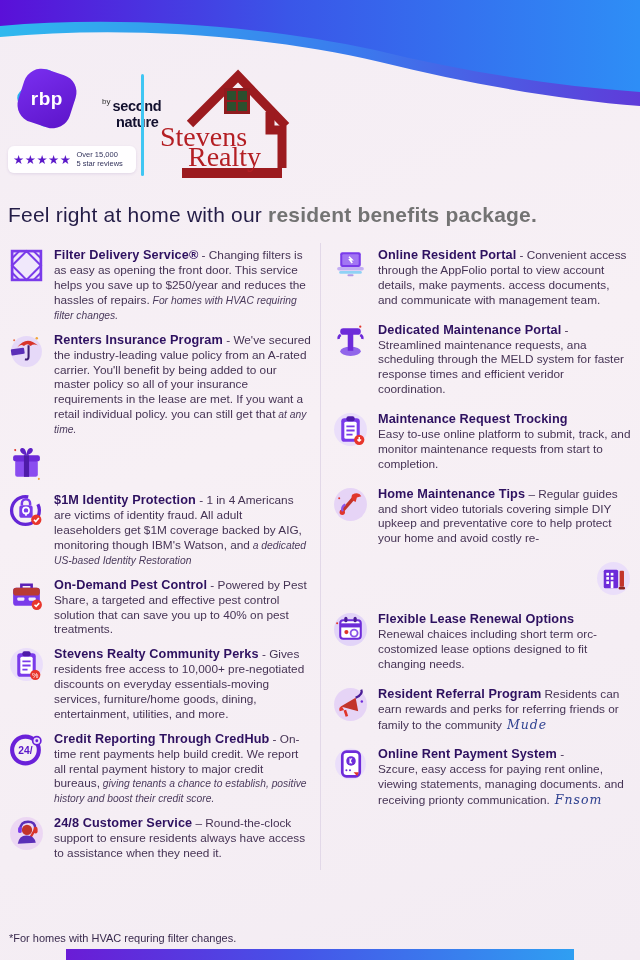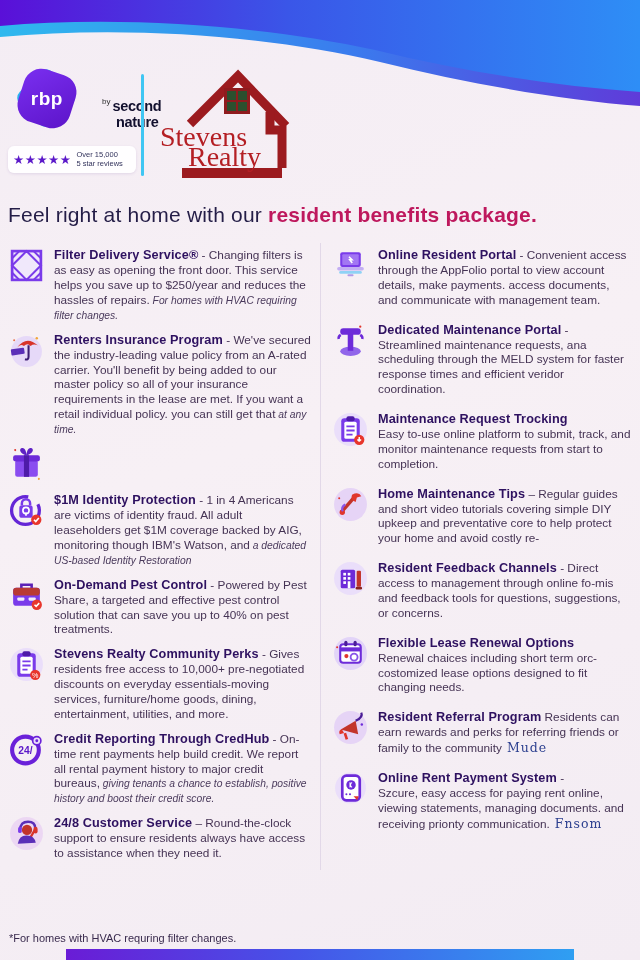--- a/index.html
+++ b/index.html
@@ -21,34 +21,34 @@
   .by-brand .by{font-size:8px;vertical-align:top;margin-right:2px;color:#333;}
   .by-brand .b1,.by-brand .b2{font-weight:bold;font-size:14.5px;letter-spacing:-.3px;display:inline;}
   .by-brand .row2{margin-left:14px;}
   .rating{position:absolute;top:146px;left:8px;width:118px;background:rgba(255,255,255,.92);border-radius:6px;padding:4px 5px;display:flex;align-items:center;gap:5px;box-shadow:0 1px 3px rgba(80,40,140,.12);}
   .stars{color:#5b18c9;font-size:12.5px;letter-spacing:.5px;white-space:nowrap;}
   .rating-text{font-size:7.5px;color:#33335c;line-height:1.25;}
   .divider-v{position:absolute;top:74px;left:141px;width:3px;height:102px;background:#3fc6f3;border-radius:2px;}
   .stevens{position:absolute;top:64px;left:152px;width:160px;height:126px;}
   
   .heading{position:absolute;top:203px;left:8px;width:628px;font-size:21px;letter-spacing:.2px;color:#241d47;white-space:nowrap;}
-  .heading .hl{color:#be185d;font-weight:bold;}
+  .heading .hl{color:#737373;font-weight:bold;}
   
   .cols{position:absolute;top:243px;left:0;width:640px;display:flex;}
   .col{width:320px;box-sizing:border-box;padding:4px 8px 0 8px;}
   .col-right{border-left:1px solid #e2d8e8;padding-left:11px;}
   .item{display:flex;gap:9px;margin-bottom:9px;align-items:flex-start;}
   .col-right .item{margin-bottom:14px;justify-content:flex-end;}
   .icon{width:37px;height:37px;flex:none;}
   .icon svg{width:37px;height:37px;display:block;}
   .txt{flex:1;font-size:11.8px;line-height:1.26;color:#453354;}
   .ttl{font-weight:bold;font-size:12.7px;color:#2e1160;letter-spacing:.1px;}
   .desc{color:#453354;}
   .fine{font-size:10.3px;font-style:italic;color:#4a3a5c;}
-  .hand{font-family:"DejaVu Serif",serif;color:#2c3f8f;font-size:12.5px;letter-spacing:1px;}
+  .hand{font-family:"DejaVu Serif",serif;font-style:italic;color:#2c3f8f;font-size:12.5px;letter-spacing:1px;}
   
   .footnote{position:absolute;left:9px;bottom:16px;font-size:11px;color:#3a2b4e;}
   .bottombar{position:absolute;left:66px;right:66px;bottom:0;height:11px;
     background:linear-gradient(90deg,#6a1cd6 0%,#4653e8 45%,#2f9ff2 100%);}
 </style>
 </head>
 <body>
 
 <svg class="topwave" viewBox="0 0 640 120" preserveAspectRatio="none">
   <defs>
@@ -277,21 +277,20 @@
               <rect x="15.3" y="12.5" width="2.6" height="2.6"></rect>
               <rect x="11" y="16.6" width="2.6" height="2.6"></rect>
               <rect x="15.3" y="16.6" width="2.6" height="2.6"></rect>
               <rect x="11" y="20.7" width="2.6" height="2.6"></rect>
               <rect x="15.3" y="20.7" width="2.6" height="6.8"></rect>
             </g>
             <rect x="24" y="10.5" width="4.2" height="15.5" rx="1" fill="#c2342b"></rect>
             <rect x="23" y="26" width="6.2" height="2.6" rx="1.2" fill="#8a2420"></rect>
           </svg>
         </div>
-        <div class="txt"><span class="ttl">Resident Feedback Channels</span><span class="desc"> - </span><span class="desc">Direct access to management through online fo-mis and feedback tools for questions, suggestions, or concerns.</span></div>
       </div>
       <div class="item">
         <div class="icon">
           <svg viewBox="0 0 36 36">
             <circle cx="18" cy="18" r="16" fill="#e2d4f8"></circle>
             <rect x="8" y="9" width="20" height="18" rx="3" fill="#fff" stroke="#6d2bd9" stroke-width="2"></rect>
             <path d="M8 14 h20" stroke="#6d2bd9" stroke-width="4"></path>
             <rect x="12" y="5.5" width="3" height="5.5" rx="1.5" fill="#4a1d96"></rect>
             <rect x="21" y="5.5" width="3" height="5.5" rx="1.5" fill="#4a1d96"></rect>
             <circle cx="14" cy="20.5" r="2" fill="#e0352b"></circle>

